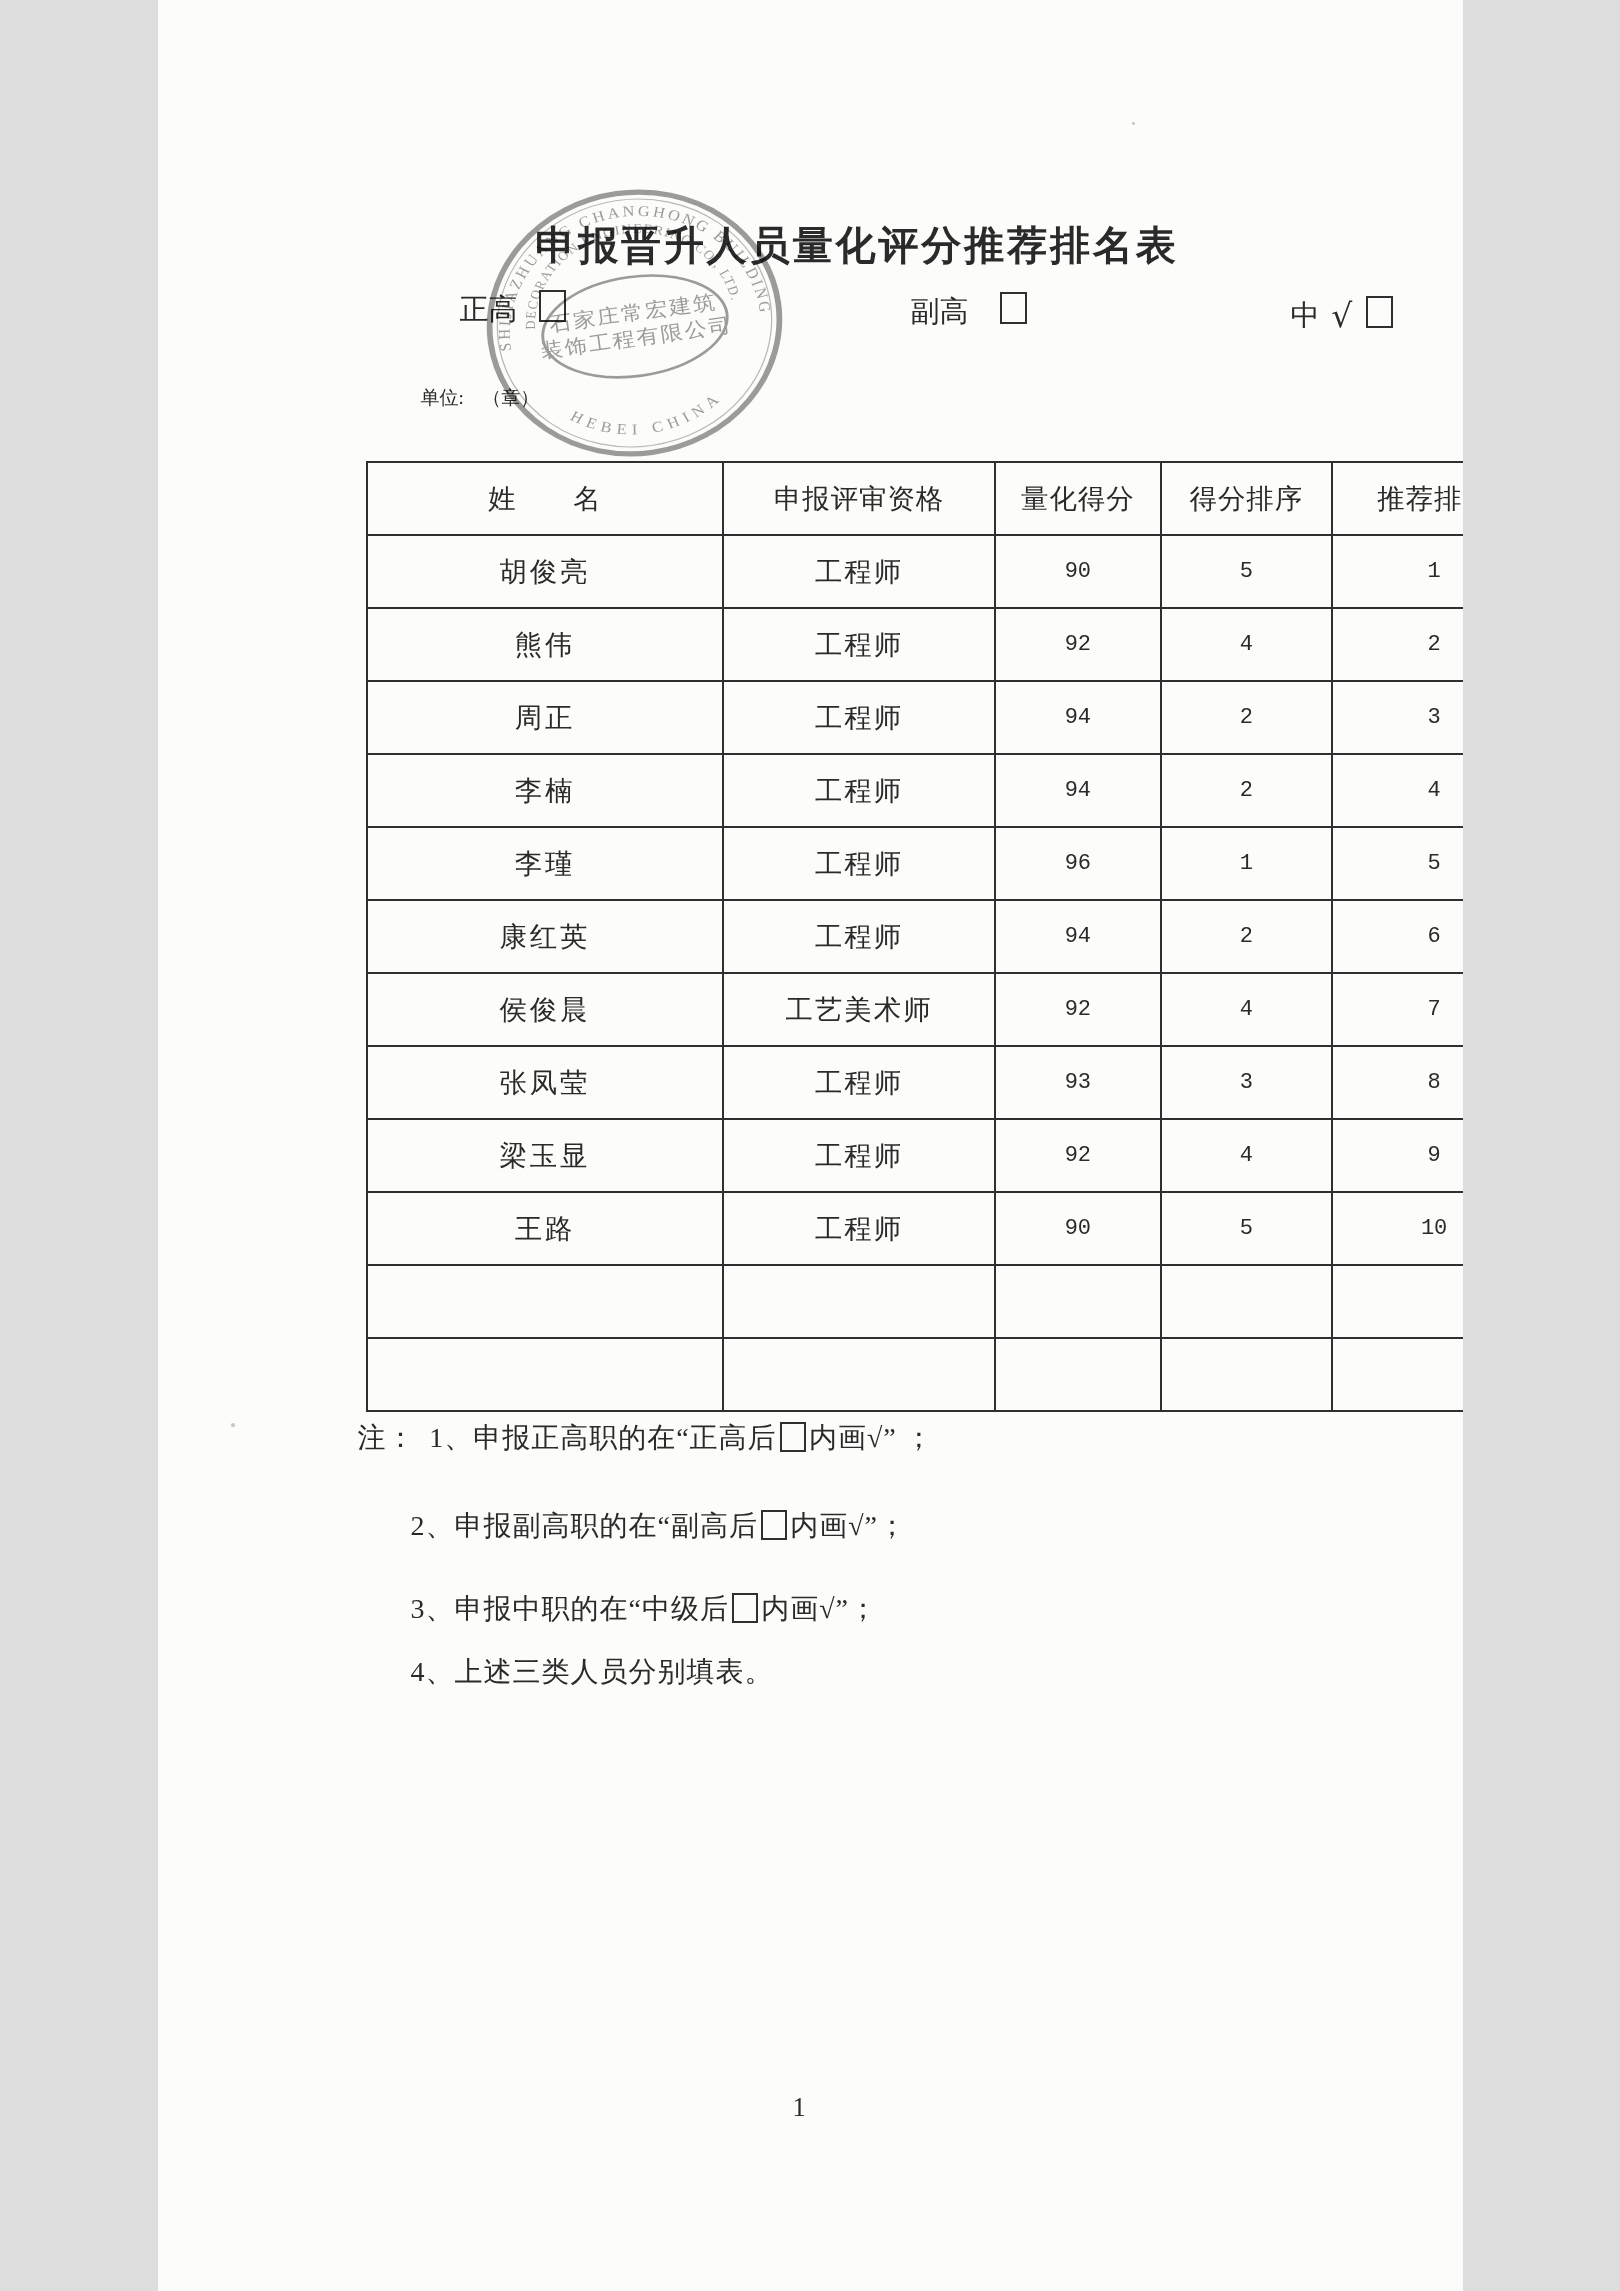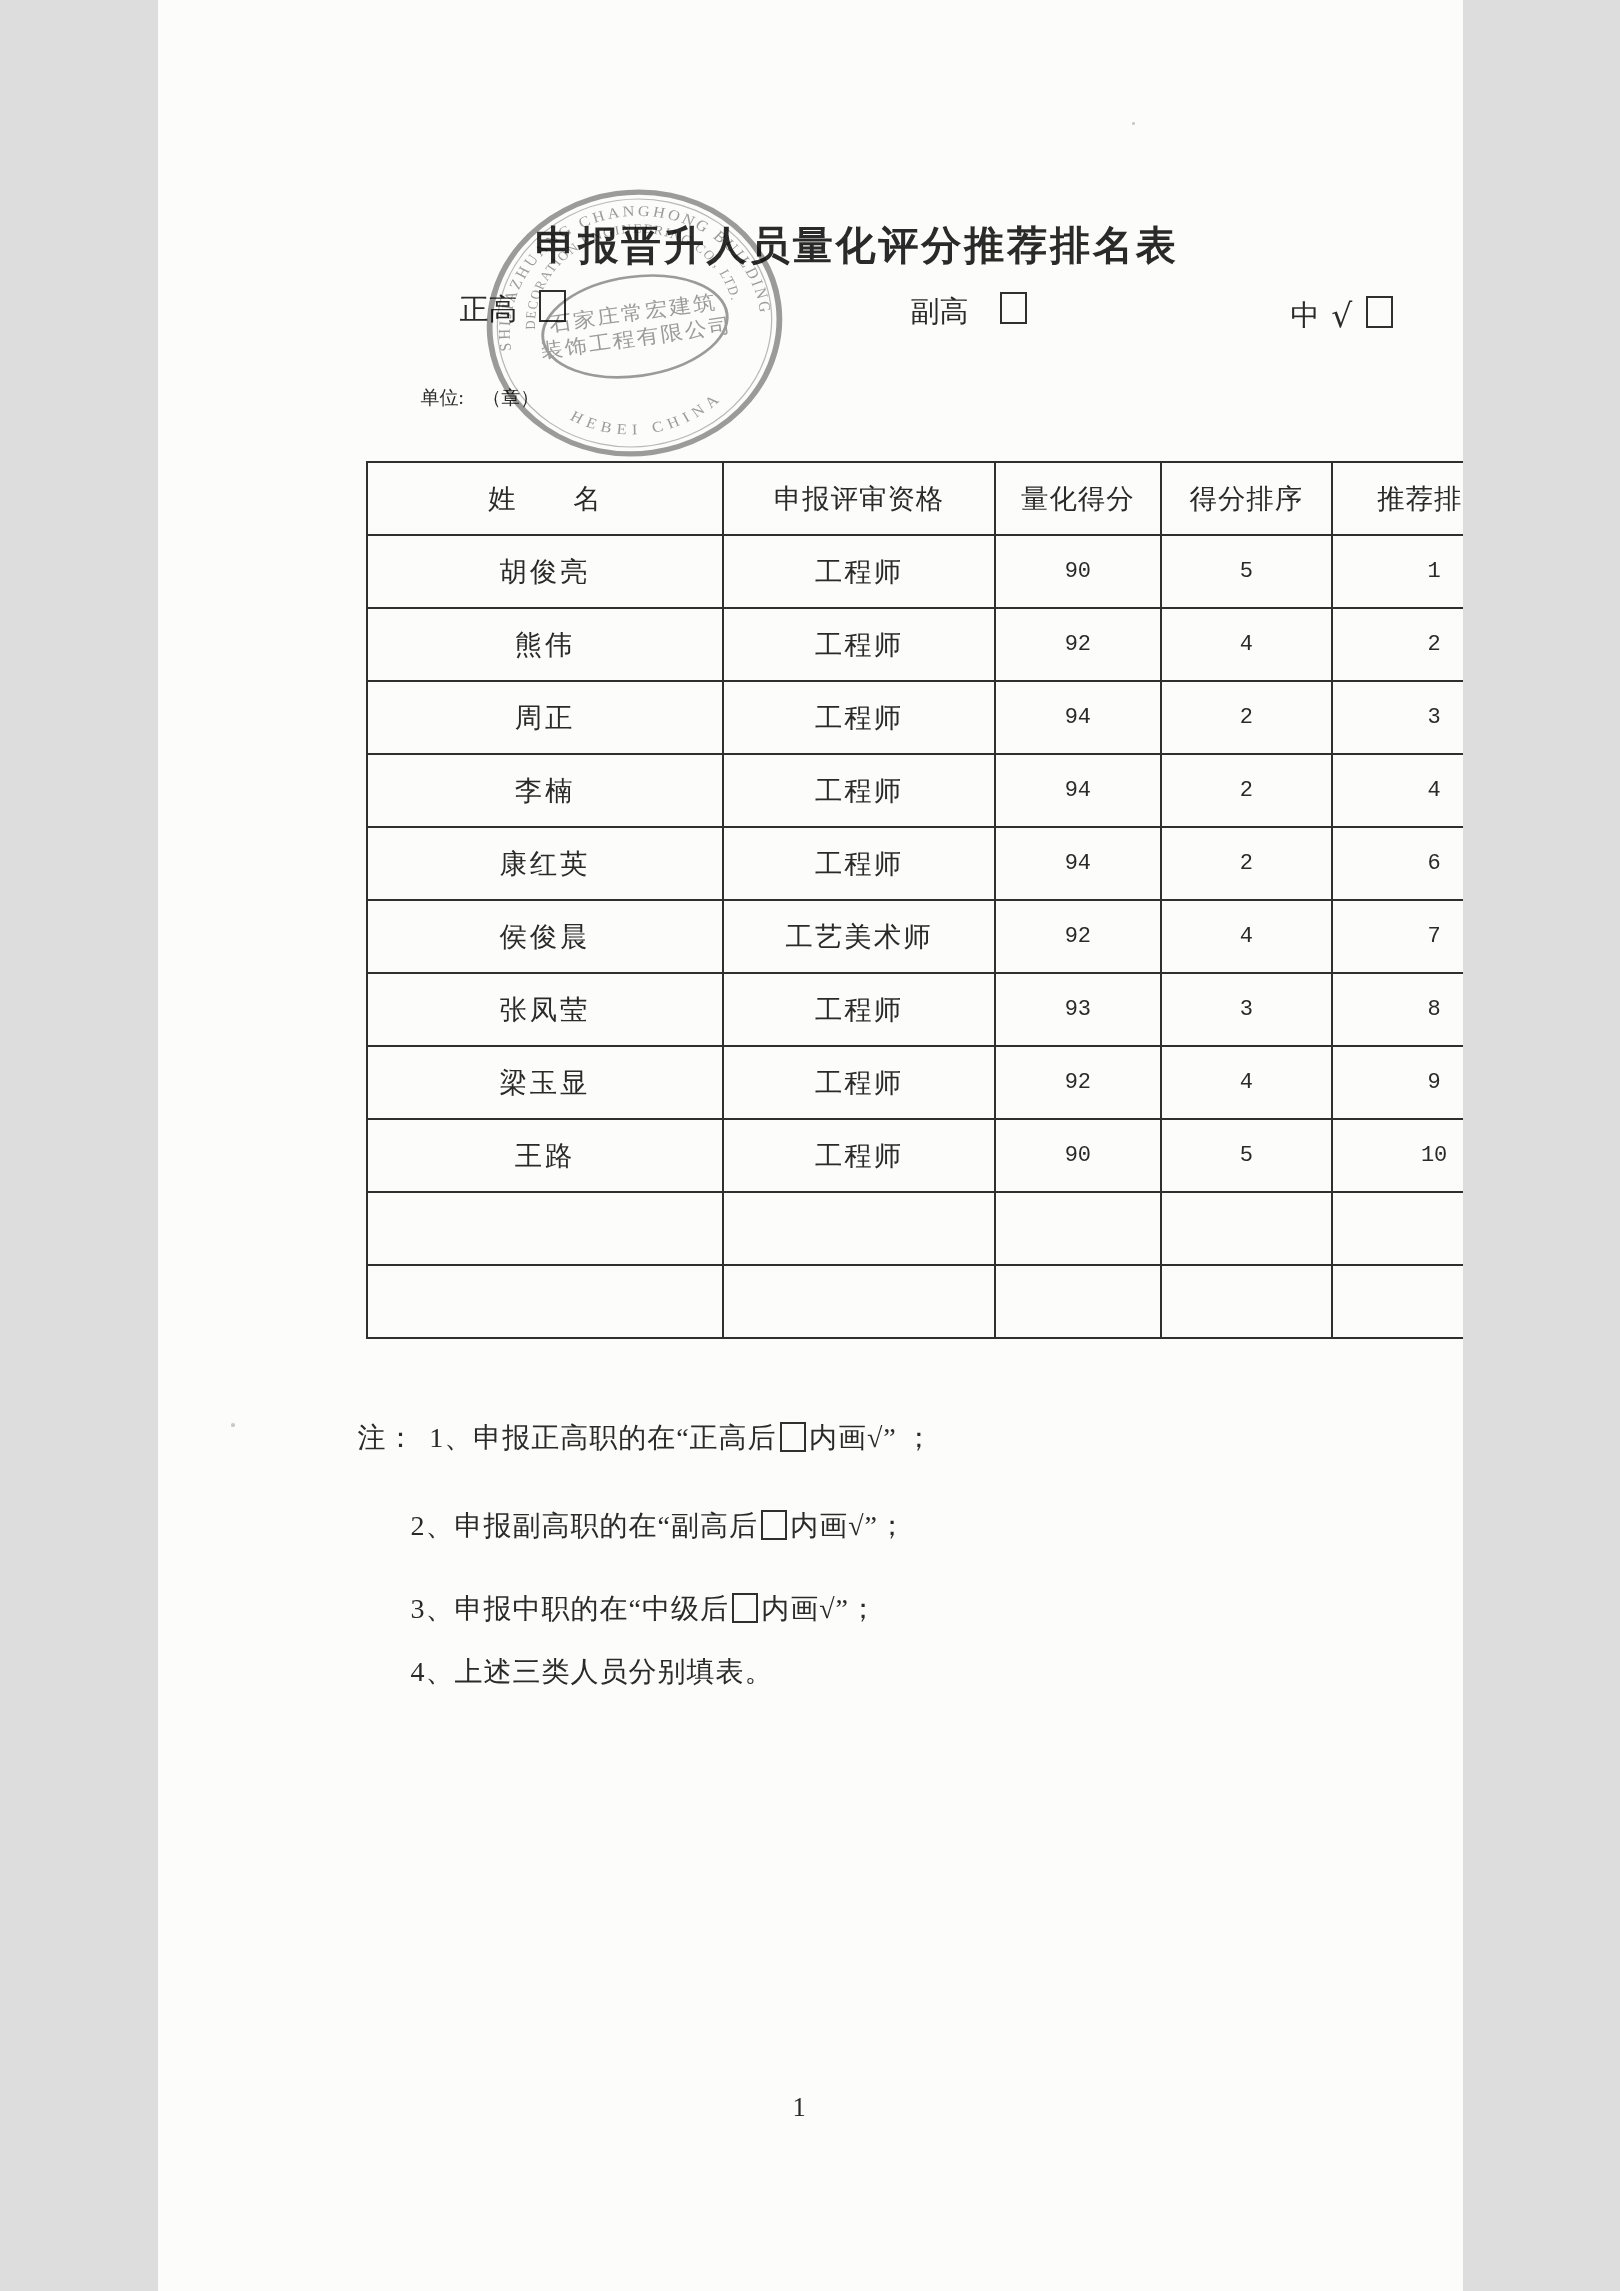--- a/index.html
+++ b/index.html
@@ -162,20 +162,27 @@
           <td class="c-num">3</td>
         </tr>
         <tr>
           <td class="c-name">李楠</td>
           <td class="c-title">工程师</td>
           <td class="c-num">94</td>
           <td class="c-num">2</td>
           <td class="c-num">4</td>
         </tr>
         <tr>
+          <td class="c-name">李瑾</td>
+          <td class="c-title">工程师</td>
+          <td class="c-num">96</td>
+          <td class="c-num">1</td>
+          <td class="c-num">5</td>
+        </tr>
+        <tr>
           <td class="c-name">康红英</td>
           <td class="c-title">工程师</td>
           <td class="c-num">94</td>
           <td class="c-num">2</td>
           <td class="c-num">6</td>
         </tr>
         <tr>
           <td class="c-name">侯俊晨</td>
           <td class="c-title">工艺美术师</td>
           <td class="c-num">92</td>

